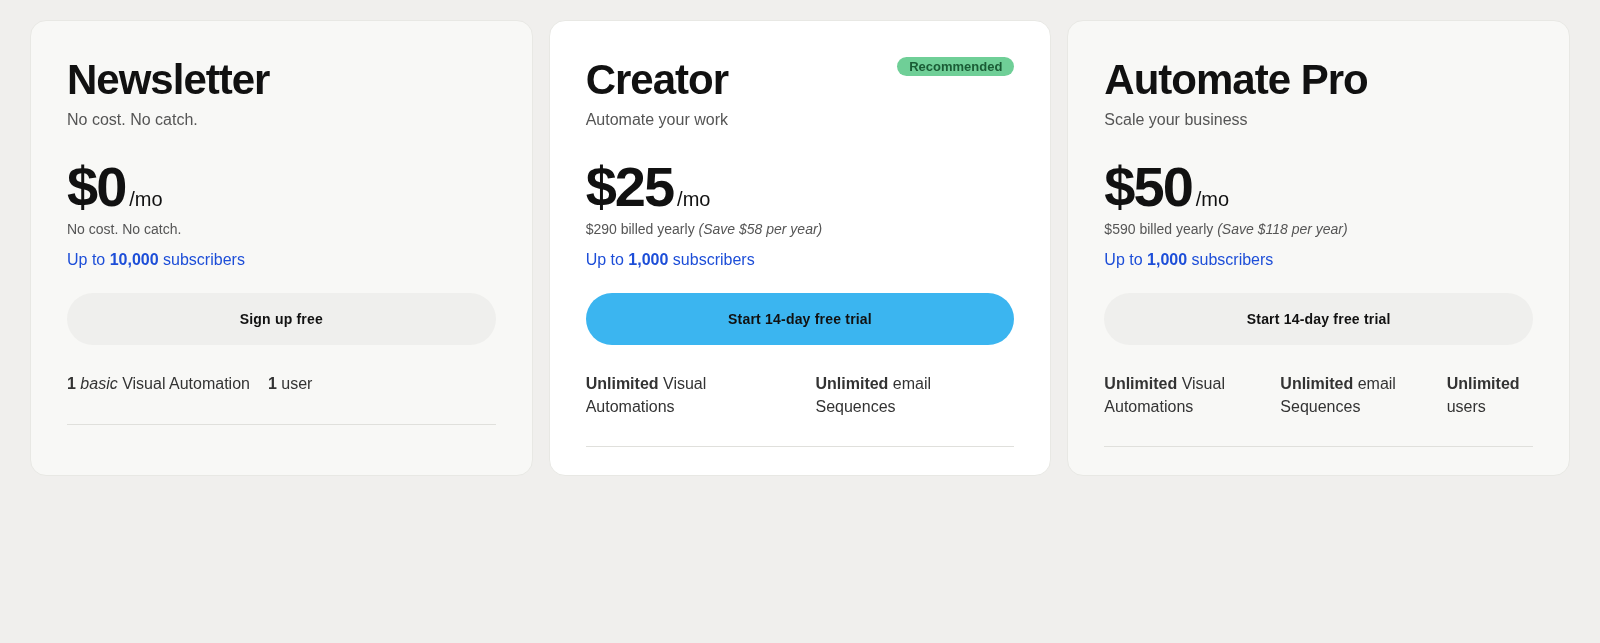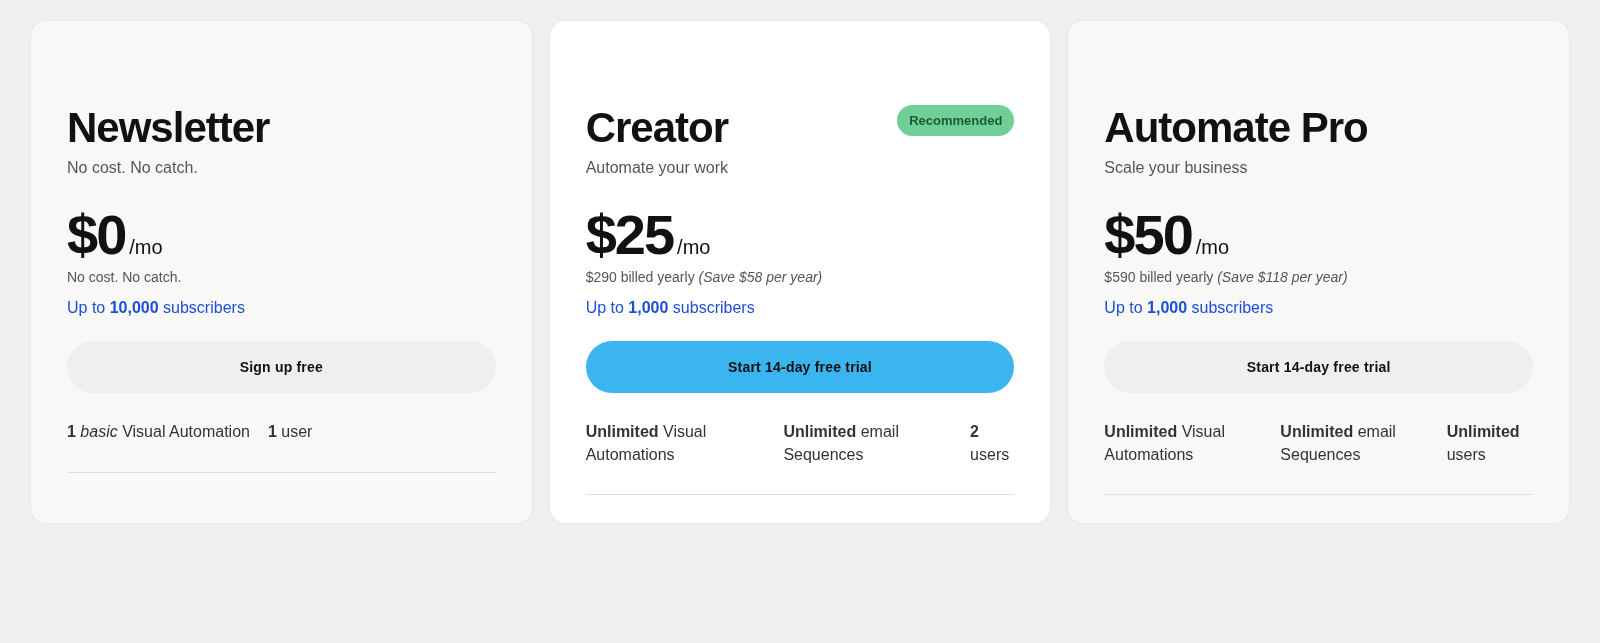--- a/index.html
+++ b/index.html
@@ -44,21 +44,20 @@
     .plan-card.creator-pro {
       background: #f8f8f6;
       border: 1px solid #e8e8e4;
     }
 
     .plan-header {
       display: flex;
       align-items: flex-start;
       justify-content: space-between;
       margin-bottom: 4px;
-      margin-top: 48px;
     }
 
     .plan-name {
       font-size: 42px;
       font-weight: 800;
       color: #111111;
       letter-spacing: -1px;
       line-height: 1.1;
     }
 
@@ -67,21 +66,21 @@
       color: #555555;
       margin-bottom: 20px;
       margin-top: 4px;
     }
 
     .recommended-badge {
       background-color: #6fcf97;
       color: #1a5c35;
       font-size: 13px;
       font-weight: 600;
-      padding: 8px 12px;
+      padding: 2px 12px;
       border-radius: 20px;
       white-space: nowrap;
     }
 
     .price-row {
       display: flex;
       align-items: baseline;
       gap: 4px;
       margin-bottom: 6px;
       margin-top: 10px;
@@ -202,21 +201,20 @@
       <div class="price-row">
         <span class="price-amount">$25</span>
         <span class="price-period">/mo</span>
       </div>
       <div class="price-yearly">$290 billed yearly <em>(Save $58 per year)</em></div>
       <div class="subscribers-row">Up to <strong>1,000</strong> subscribers</div>
       <button class="cta-button primary">Start 14-day free trial</button>
       <div class="features-list">
         <div class="feature-item"><strong>Unlimited</strong> Visual Automations</div>
         <div class="feature-item"><strong>Unlimited</strong> email Sequences</div>
-        <div class="feature-item"><strong>2</strong> users</div>
       </div>
       <div class="divider"></div>
     </div>
     <div class="plan-card creator-pro">
       <div class="plan-header">
         <div class="plan-name">Automate Pro</div>
       </div>
       <div class="plan-subtitle">Scale your business</div>
       <div class="price-row">
         <span class="price-amount">$50</span>

